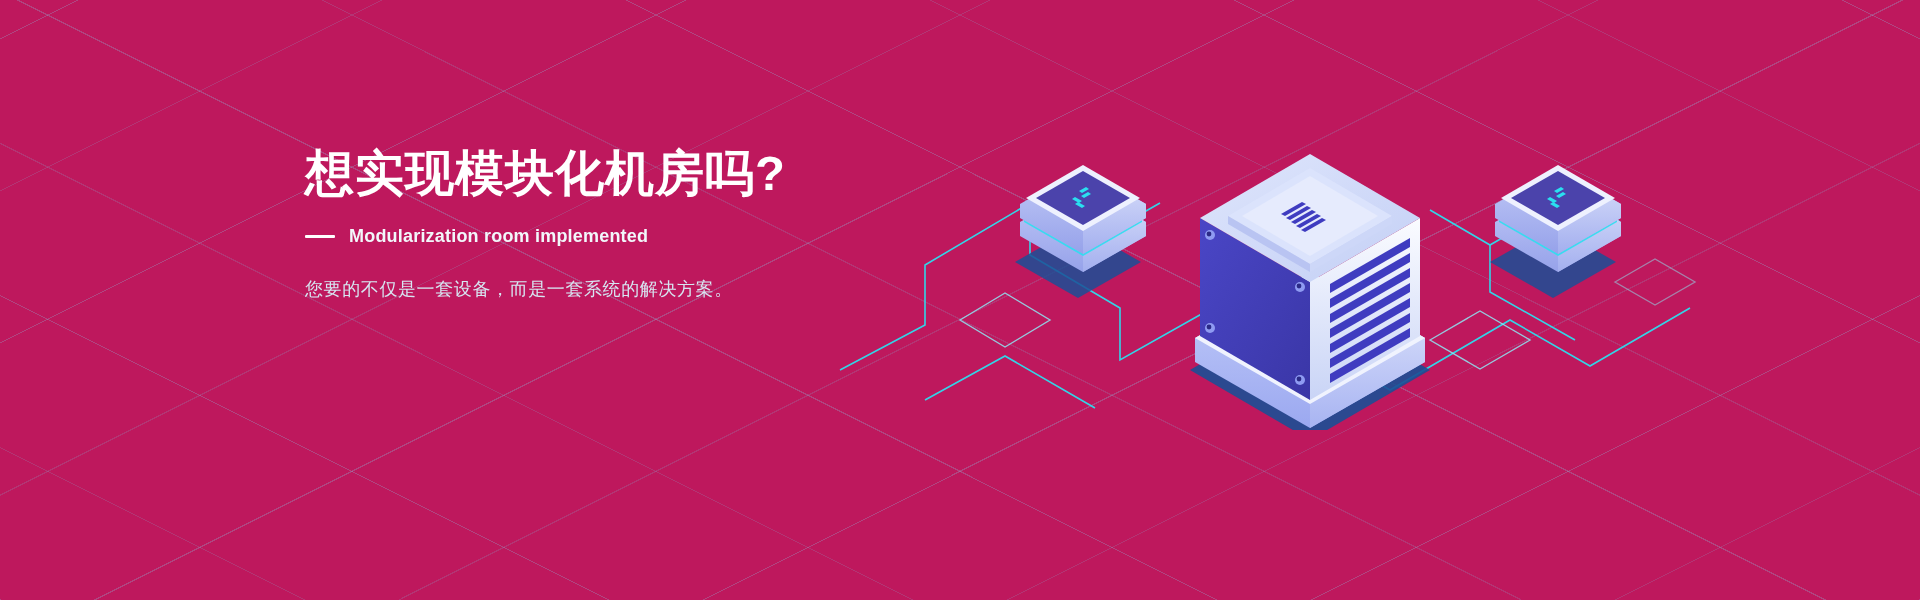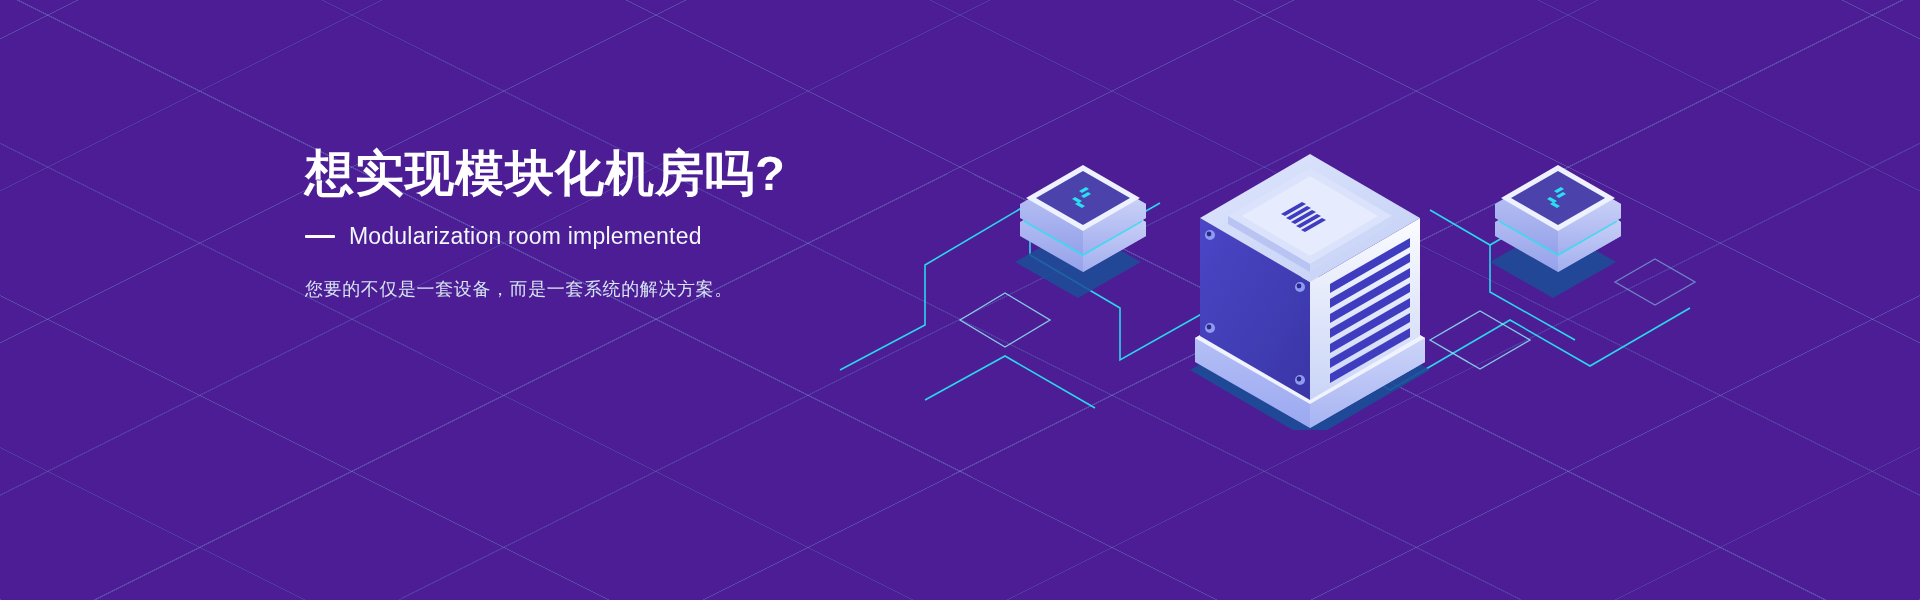--- a/index.html
+++ b/index.html
@@ -7,21 +7,21 @@
   body {
     font-family: "Liberation Sans", "DejaVu Sans", sans-serif;
     background:#0a63ad;
     position:relative;
   }
 
   
   #banner {
     position:absolute; inset:0;
     width:1920px; height:600px;
-    background:#4c1d95;
+    background:#be185d;
     overflow:hidden;
   }
 
   
   .grid-layer {
     position:absolute; inset:0;
     pointer-events:none;
   }
   .grid-a {
     background-image:
@@ -55,22 +55,22 @@
   }
   #subtitle-dash {
     width:30px; height:3px;
     background:#ffffff;
     margin-right:14px;
     flex:0 0 auto;
     border-radius:1px;
   }
   #hero-subtitle {
     color:#f2f7fb;
-    font-size:23px;
-    font-weight:400;
+    font-size:18px;
+    font-weight:700;
     letter-spacing:.2px;
     white-space:nowrap;
   }
   #hero-desc {
     margin-top:28px;
     color:#d7e6f2;
     font-size:18px;
     letter-spacing:.6px;
     white-space:nowrap;
   }

